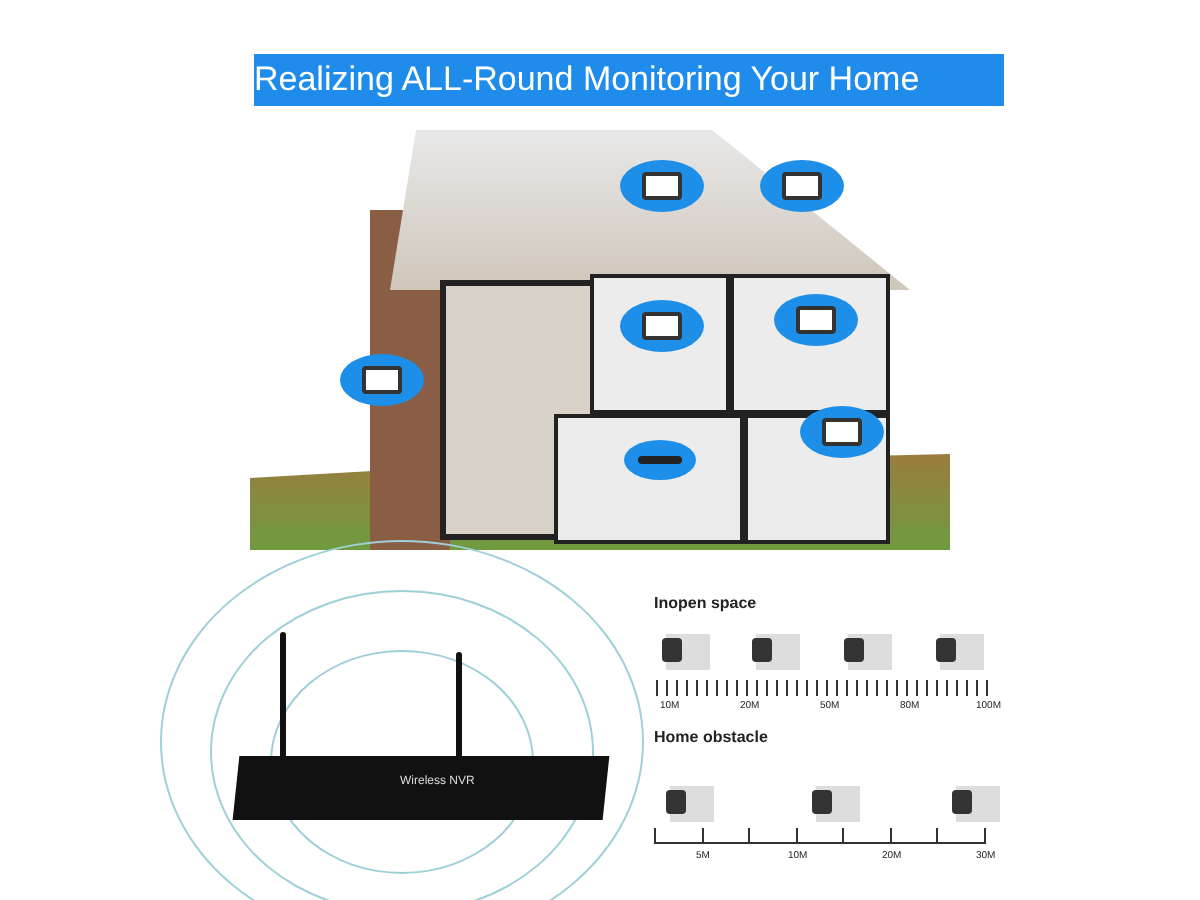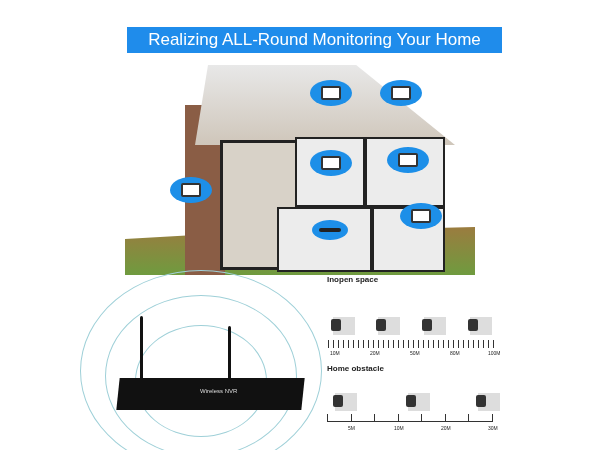--- a/index.html
+++ b/index.html
@@ -1,17 +1,17 @@
 <!DOCTYPE html>
 <html><head>
 <meta charset="utf-8">
 <style>
   html, body { margin:0; padding:0; }
   body { width:600px; height:450px; background:#ffffff; position:relative; overflow:hidden; font-family:"Liberation Sans", sans-serif; }
-  .banner { position:absolute; left:127px; top:27px; width:375px; height:26px; background:#1f8ceb; color:#fff; font-size:17px; text-align:center; line-height:26px; }
+  .banner { position:absolute; left:127px; top:27px; width:375px; height:26px; background:#1f8ceb; color:#fff; font-size:17px; line-height:26px; }
   .house { position:absolute; left:125px; top:65px; width:350px; height:210px; }
   .roof { position:absolute; left:70px; top:0; width:260px; height:80px; background:linear-gradient(#e8e8e8,#cfc6ba); clip-path:polygon(5% 0,62% 0,100% 100%,0 100%); border:0; }
   .wall { position:absolute; left:95px; top:75px; width:225px; height:130px; background:#d8d2c8; border:3px solid #222; box-sizing:border-box; }
   .brick { position:absolute; left:60px; top:40px; width:40px; height:170px; background:#8a5d45; }
   .room { position:absolute; background:#ececec; border:2px solid #222; box-sizing:border-box; }
   .yard { position:absolute; left:0; top:150px; width:350px; height:60px; background:linear-gradient(#a6743f,#6f9b3f); clip-path:polygon(0 40%,30% 30%,100% 20%,100% 100%,0 100%); z-index:-1; }
   .cam { position:absolute; width:42px; height:26px; background:#1d8fe8; border-radius:50%; display:flex; align-items:center; justify-content:center; }
   .cam span { width:16px; height:10px; background:#fff; border:2px solid #333; border-radius:2px; }
   .rings { position:absolute; left:80px; top:270px; width:240px; height:180px; }
   .ring { position:absolute; border:1px solid #9fd0d8; border-radius:50%; }
@@ -66,21 +66,21 @@
 <div class="rings">
   <div class="ring" style="left:0;top:0;width:240px;height:200px;"></div>
   <div class="ring" style="left:25px;top:25px;width:190px;height:160px;"></div>
   <div class="ring" style="left:55px;top:55px;width:130px;height:110px;"></div>
 </div>
 <div class="ant" style="left:140px;top:316px;height:64px;"></div>
 <div class="ant" style="left:228px;top:326px;height:54px;"></div>
 <div class="nvr"></div>
 <div class="nvr-label">Wireless NVR</div>
 
-<div class="sec-title" style="left:327px;top:275px;">Inopen space</div>
+<div class="sec-title" style="left:327px;top:297px;">Inopen space</div>
 <div class="cams-row">
   <div class="c" style="left:333px;top:317px;"></div>
   <div class="c" style="left:378px;top:317px;"></div>
   <div class="c" style="left:424px;top:317px;"></div>
   <div class="c" style="left:470px;top:317px;"></div>
 </div>
 <div class="ruler" style="left:328px;top:340px;width:168px;"></div>
 <div class="tl" style="left:330px;top:350px;">10M</div>
 <div class="tl" style="left:370px;top:350px;">20M</div>
 <div class="tl" style="left:410px;top:350px;">50M</div>

